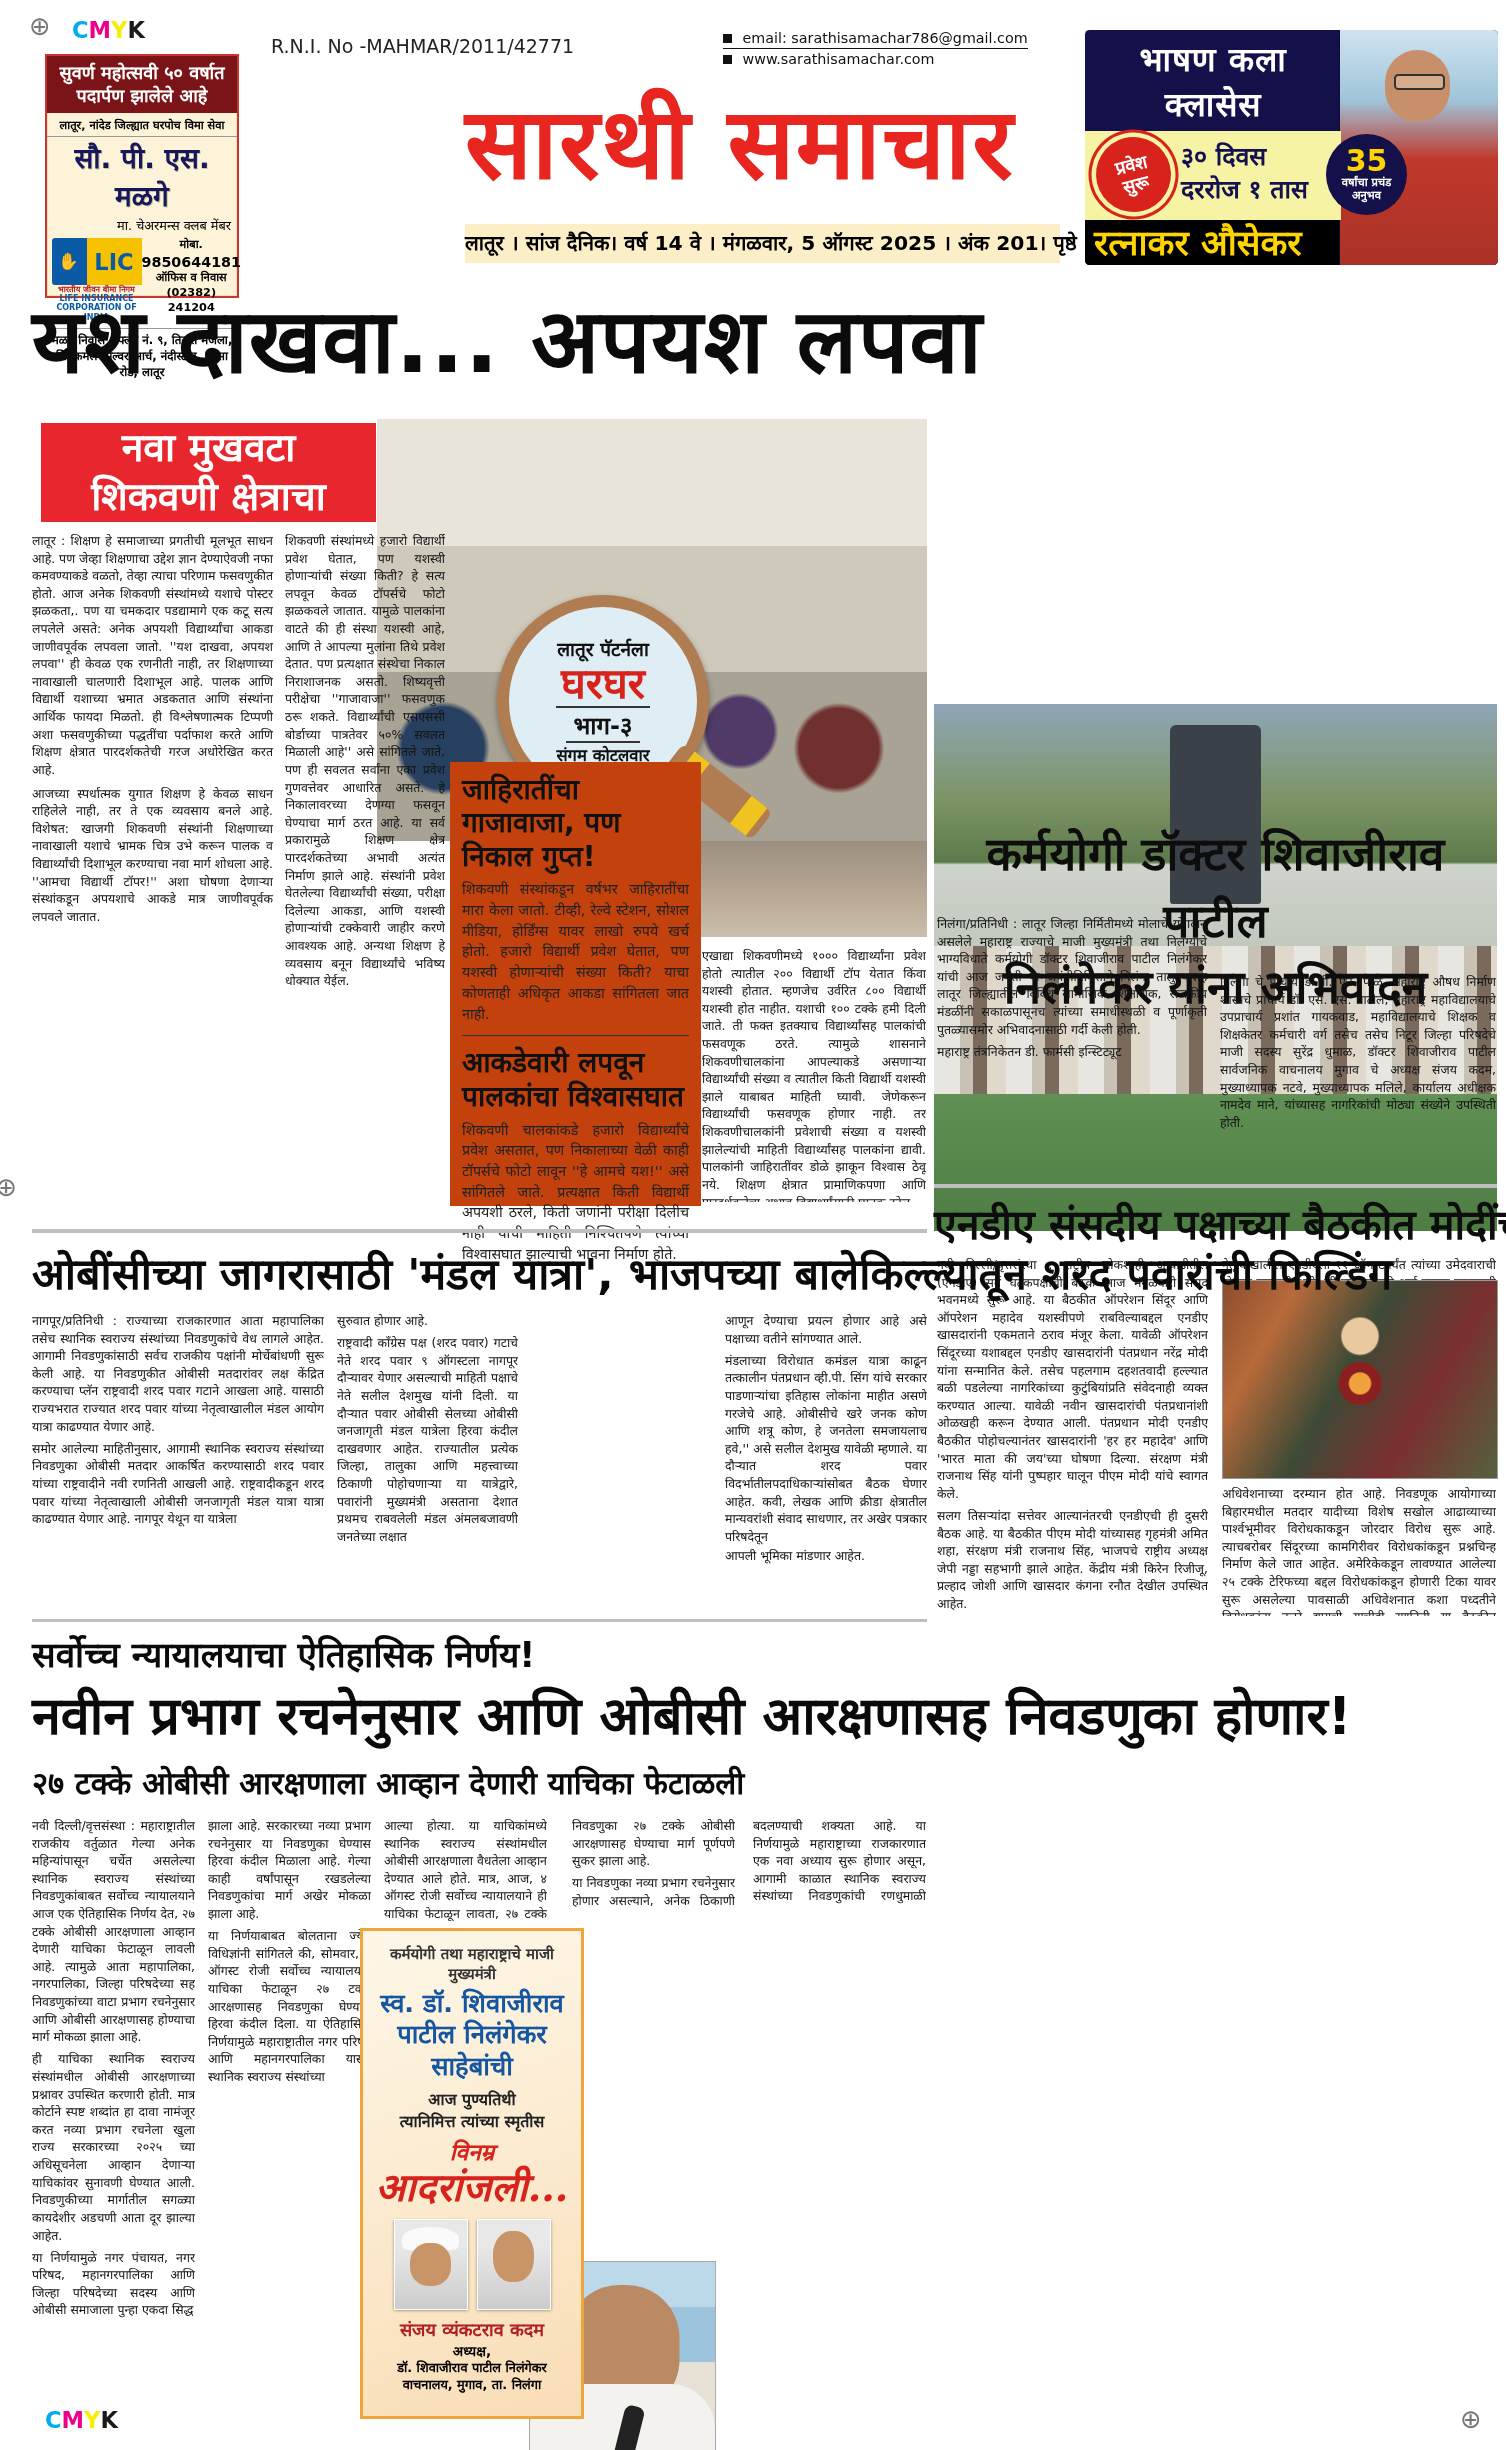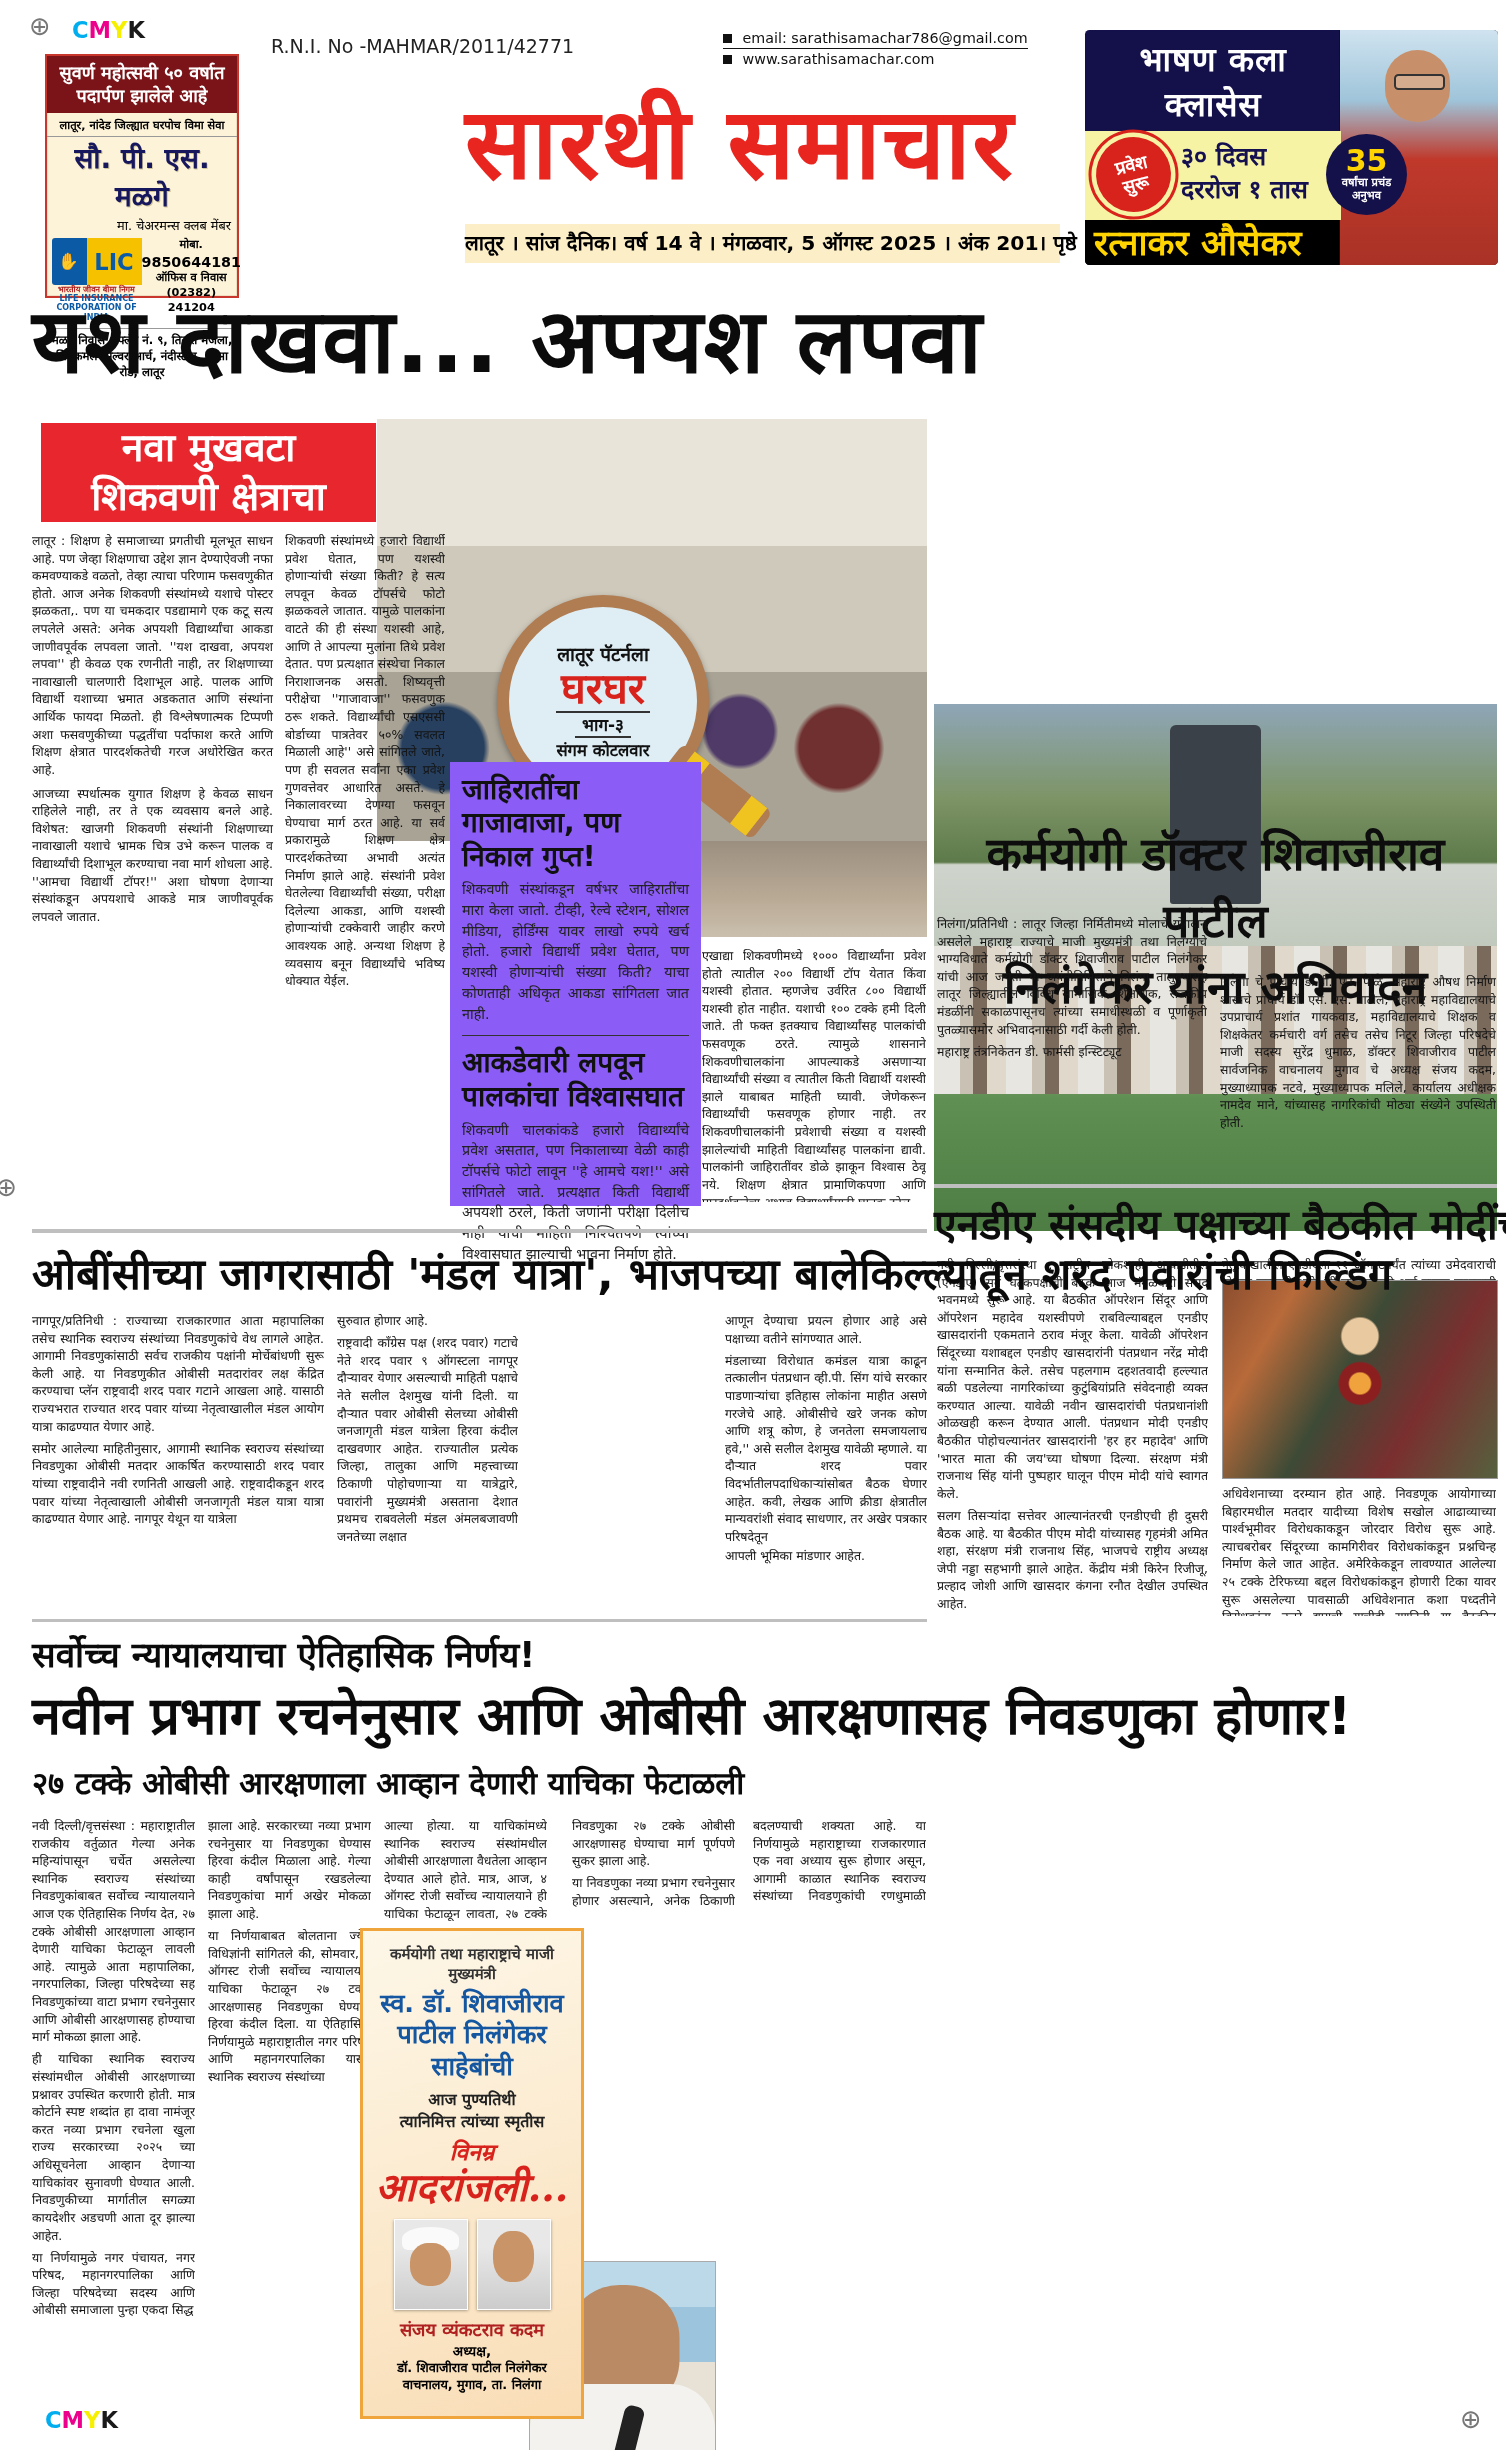--- a/index.html
+++ b/index.html
@@ -54,27 +54,27 @@
   .students{position:absolute;inset:0;background:
      radial-gradient(circle at 12% 78%, #27405f 0 7%, transparent 8%),
      radial-gradient(circle at 30% 72%, #5d2f3f 0 7%, transparent 8%),
      radial-gradient(circle at 48% 80%, #2f4d38 0 7%, transparent 8%),
      radial-gradient(circle at 66% 74%, #4f3a68 0 7%, transparent 8%),
      radial-gradient(circle at 84% 78%, #703030 0 7%, transparent 8%),
      linear-gradient(180deg,#e8e4da 0 30%,#cfc9bb 30% 60%,#a9a396 60% 100%);}
   .magbadge{position:absolute;width:188px;height:188px;border-radius:50%;background:#dfeef5;border:12px solid #b07c52;box-shadow:0 3px 6px rgba(0,0,0,.35);display:flex;flex-direction:column;align-items:center;justify-content:center;text-align:center;}
   .magbadge .l1{font-weight:bold;font-size:19px;color:#111;}
   .magbadge .l2{font-weight:900;font-size:42px;color:#d8221c;line-height:1.05;border-bottom:2.3px solid #333;padding:0 4.5px;}
-  .magbadge .l3{font-weight:bold;font-size:17px;color:#111;border-bottom:2.3px solid #333;padding:0 7.5px;}
+  .magbadge .l3{font-weight:bold;font-size:24px;color:#111;border-bottom:2.3px solid #333;padding:0 7.5px;}
   .magbadge .l4{font-weight:bold;font-size:16.6px;color:#111;}
   .maghandle{position:absolute;width:113px;height:35px;background:#b07c52;transform:rotate(38deg);border-radius:7.5px;}
   .maghandle:before{content:"";position:absolute;left:13.6px;top:0;width:19.6px;height:100%;background:#f0c420;}
   .maghandle:after{content:"";position:absolute;right:7.5px;top:0;width:19.6px;height:100%;background:#f0c420;}
 
-  .yellowbox{background:#8b5cf6;padding:10.5px 12px;}
+  .yellowbox{background:#c2410c;padding:10.5px 12px;}
   .yellowbox h3{margin:0 0 6px 0;font-size:28px;line-height:1.2;font-weight:900;color:#111;}
   .yellowbox .bd{font-size:14.3px;line-height:1.45;text-align:justify;color:#222;font-weight:500;}
   .yellowbox hr{border:none;border-top:1.5px solid #333;margin:10.5px 0;}
 
   .h2art{font-weight:900;color:#0d0d0d;text-align:center;}
   .divider{background:#bfbfbf;height:3.8px;}
 
   .obc-h{font-weight:900;font-size:43px;white-space:nowrap;color:#0a0a0a;}
   .pawar{background:linear-gradient(180deg,#bcd9ea 0 18%,#9cc4dc 18% 40%,#e8e2d6 40% 100%);position:relative;overflow:hidden;}
   .pawar .head{position:absolute;left:50%;top:22.6px;transform:translateX(-50%);width:113px;height:128px;border-radius:53px;background:#b98a63;}

